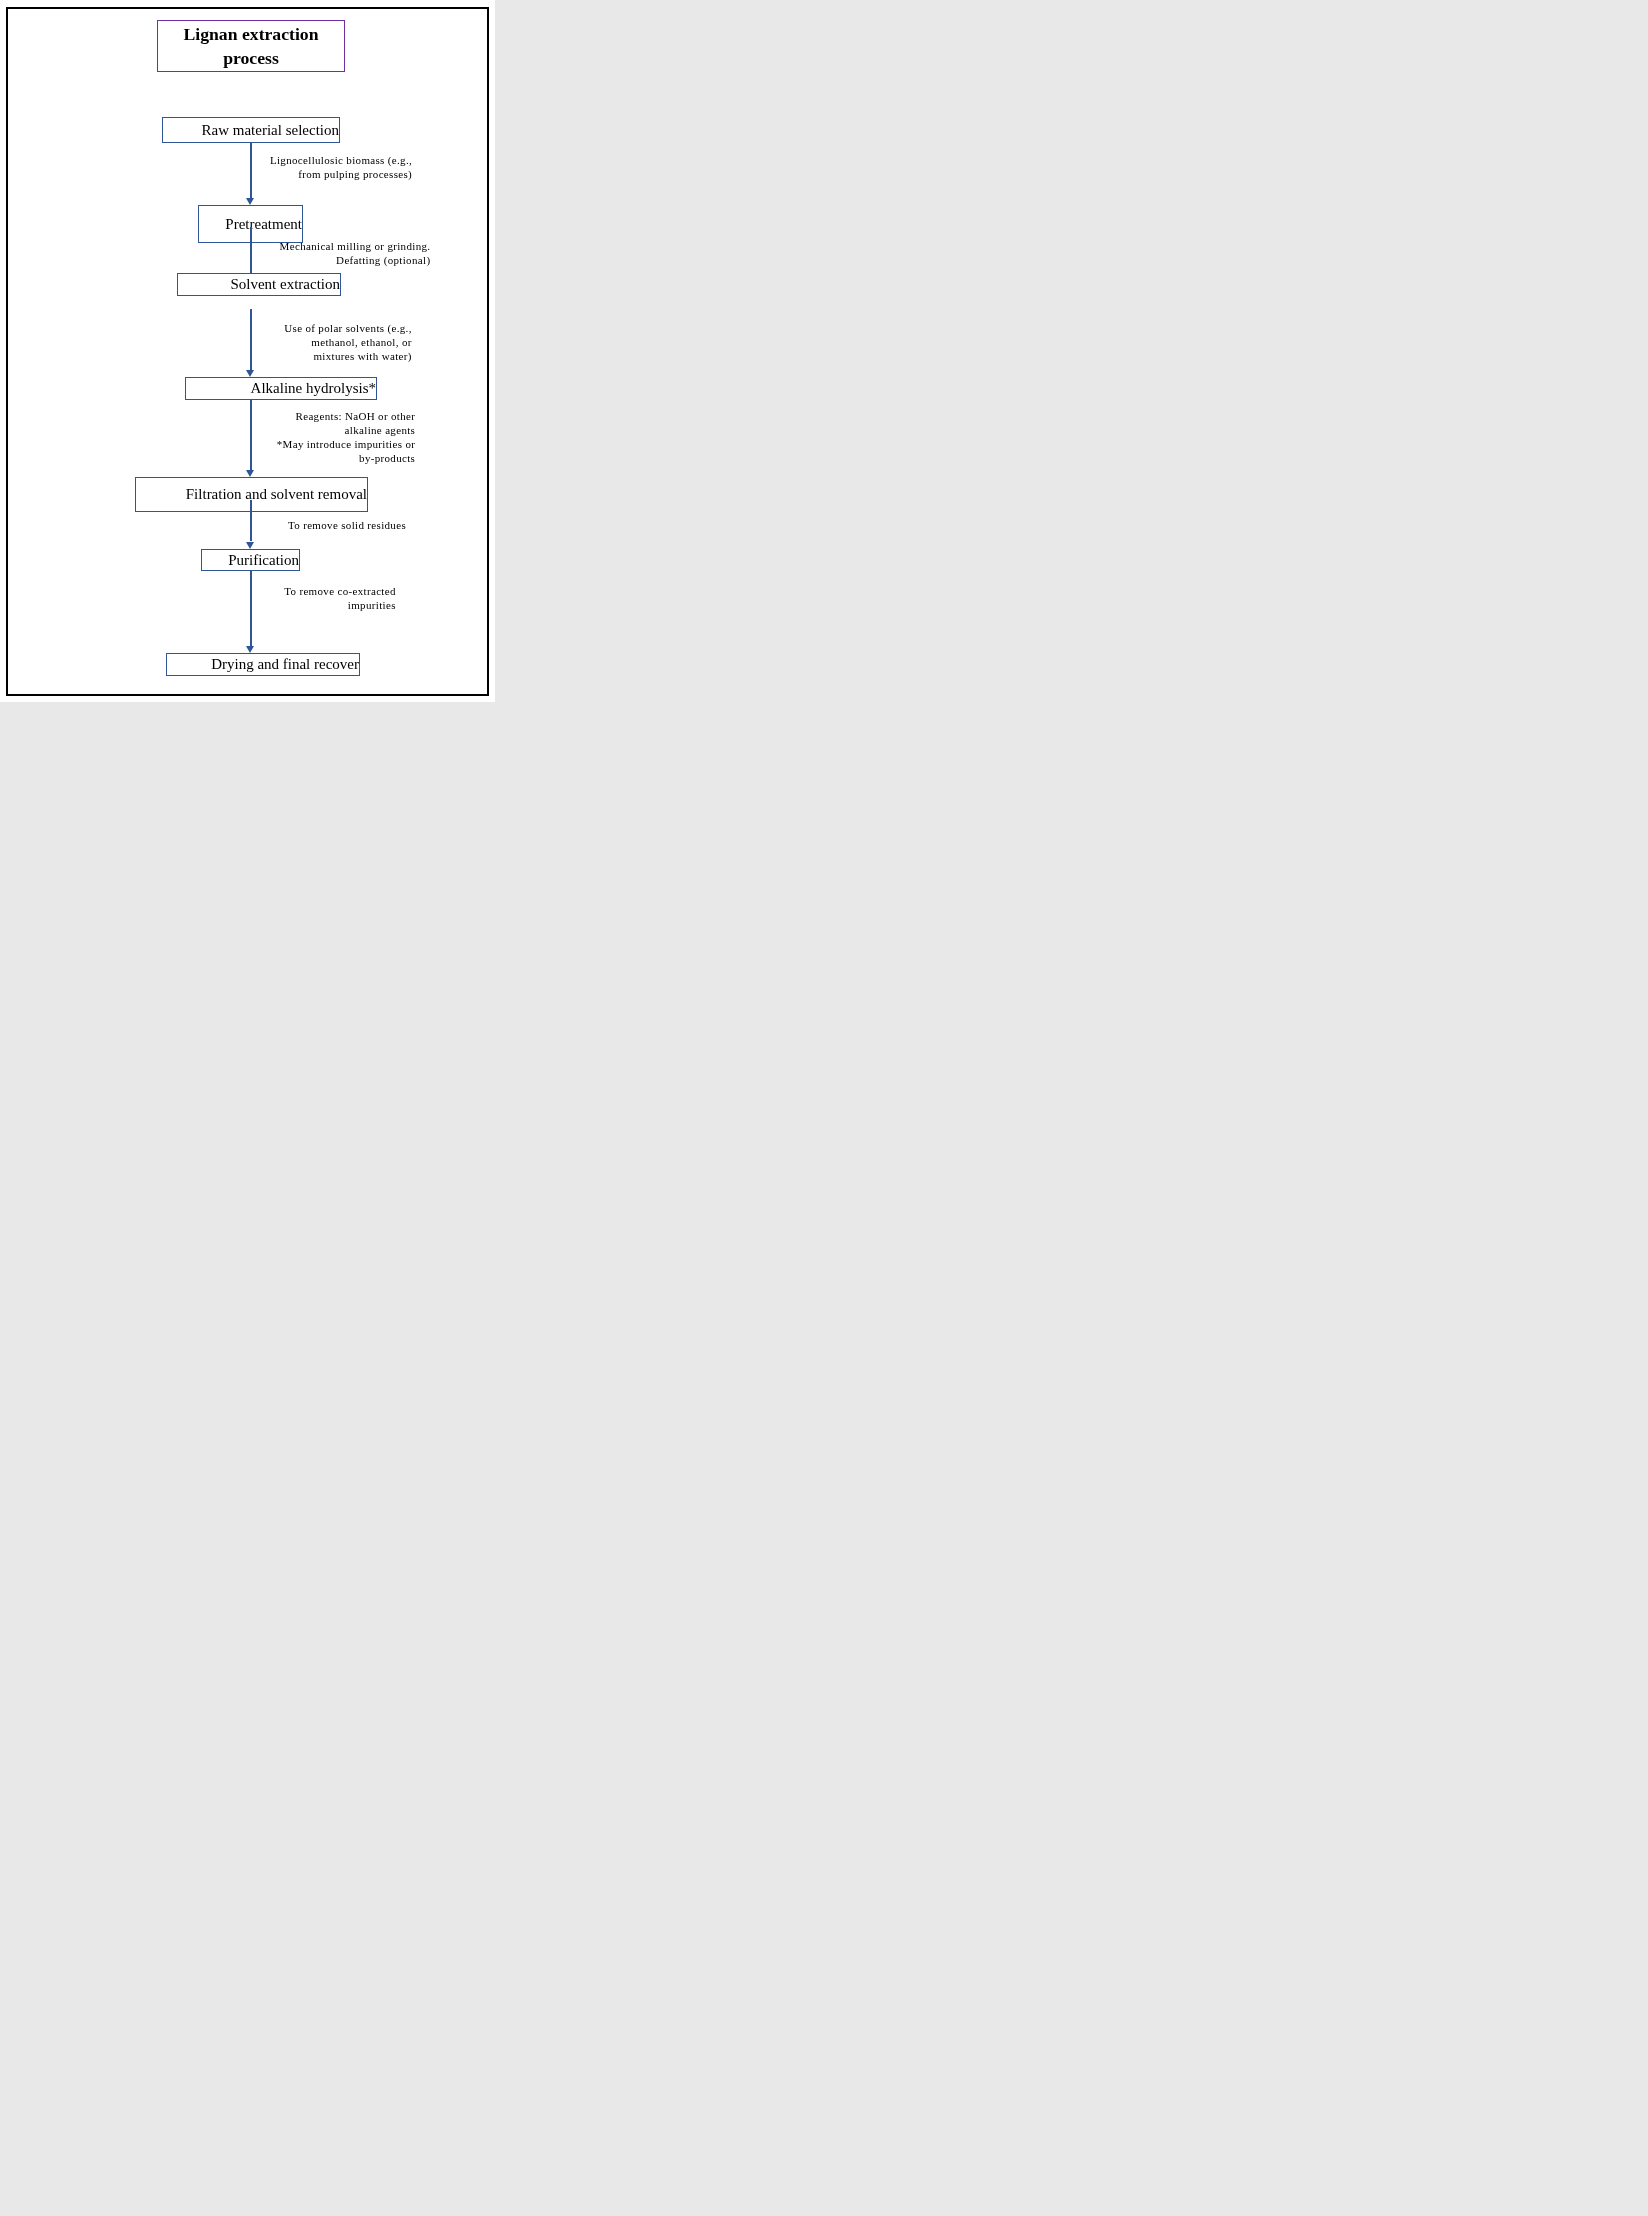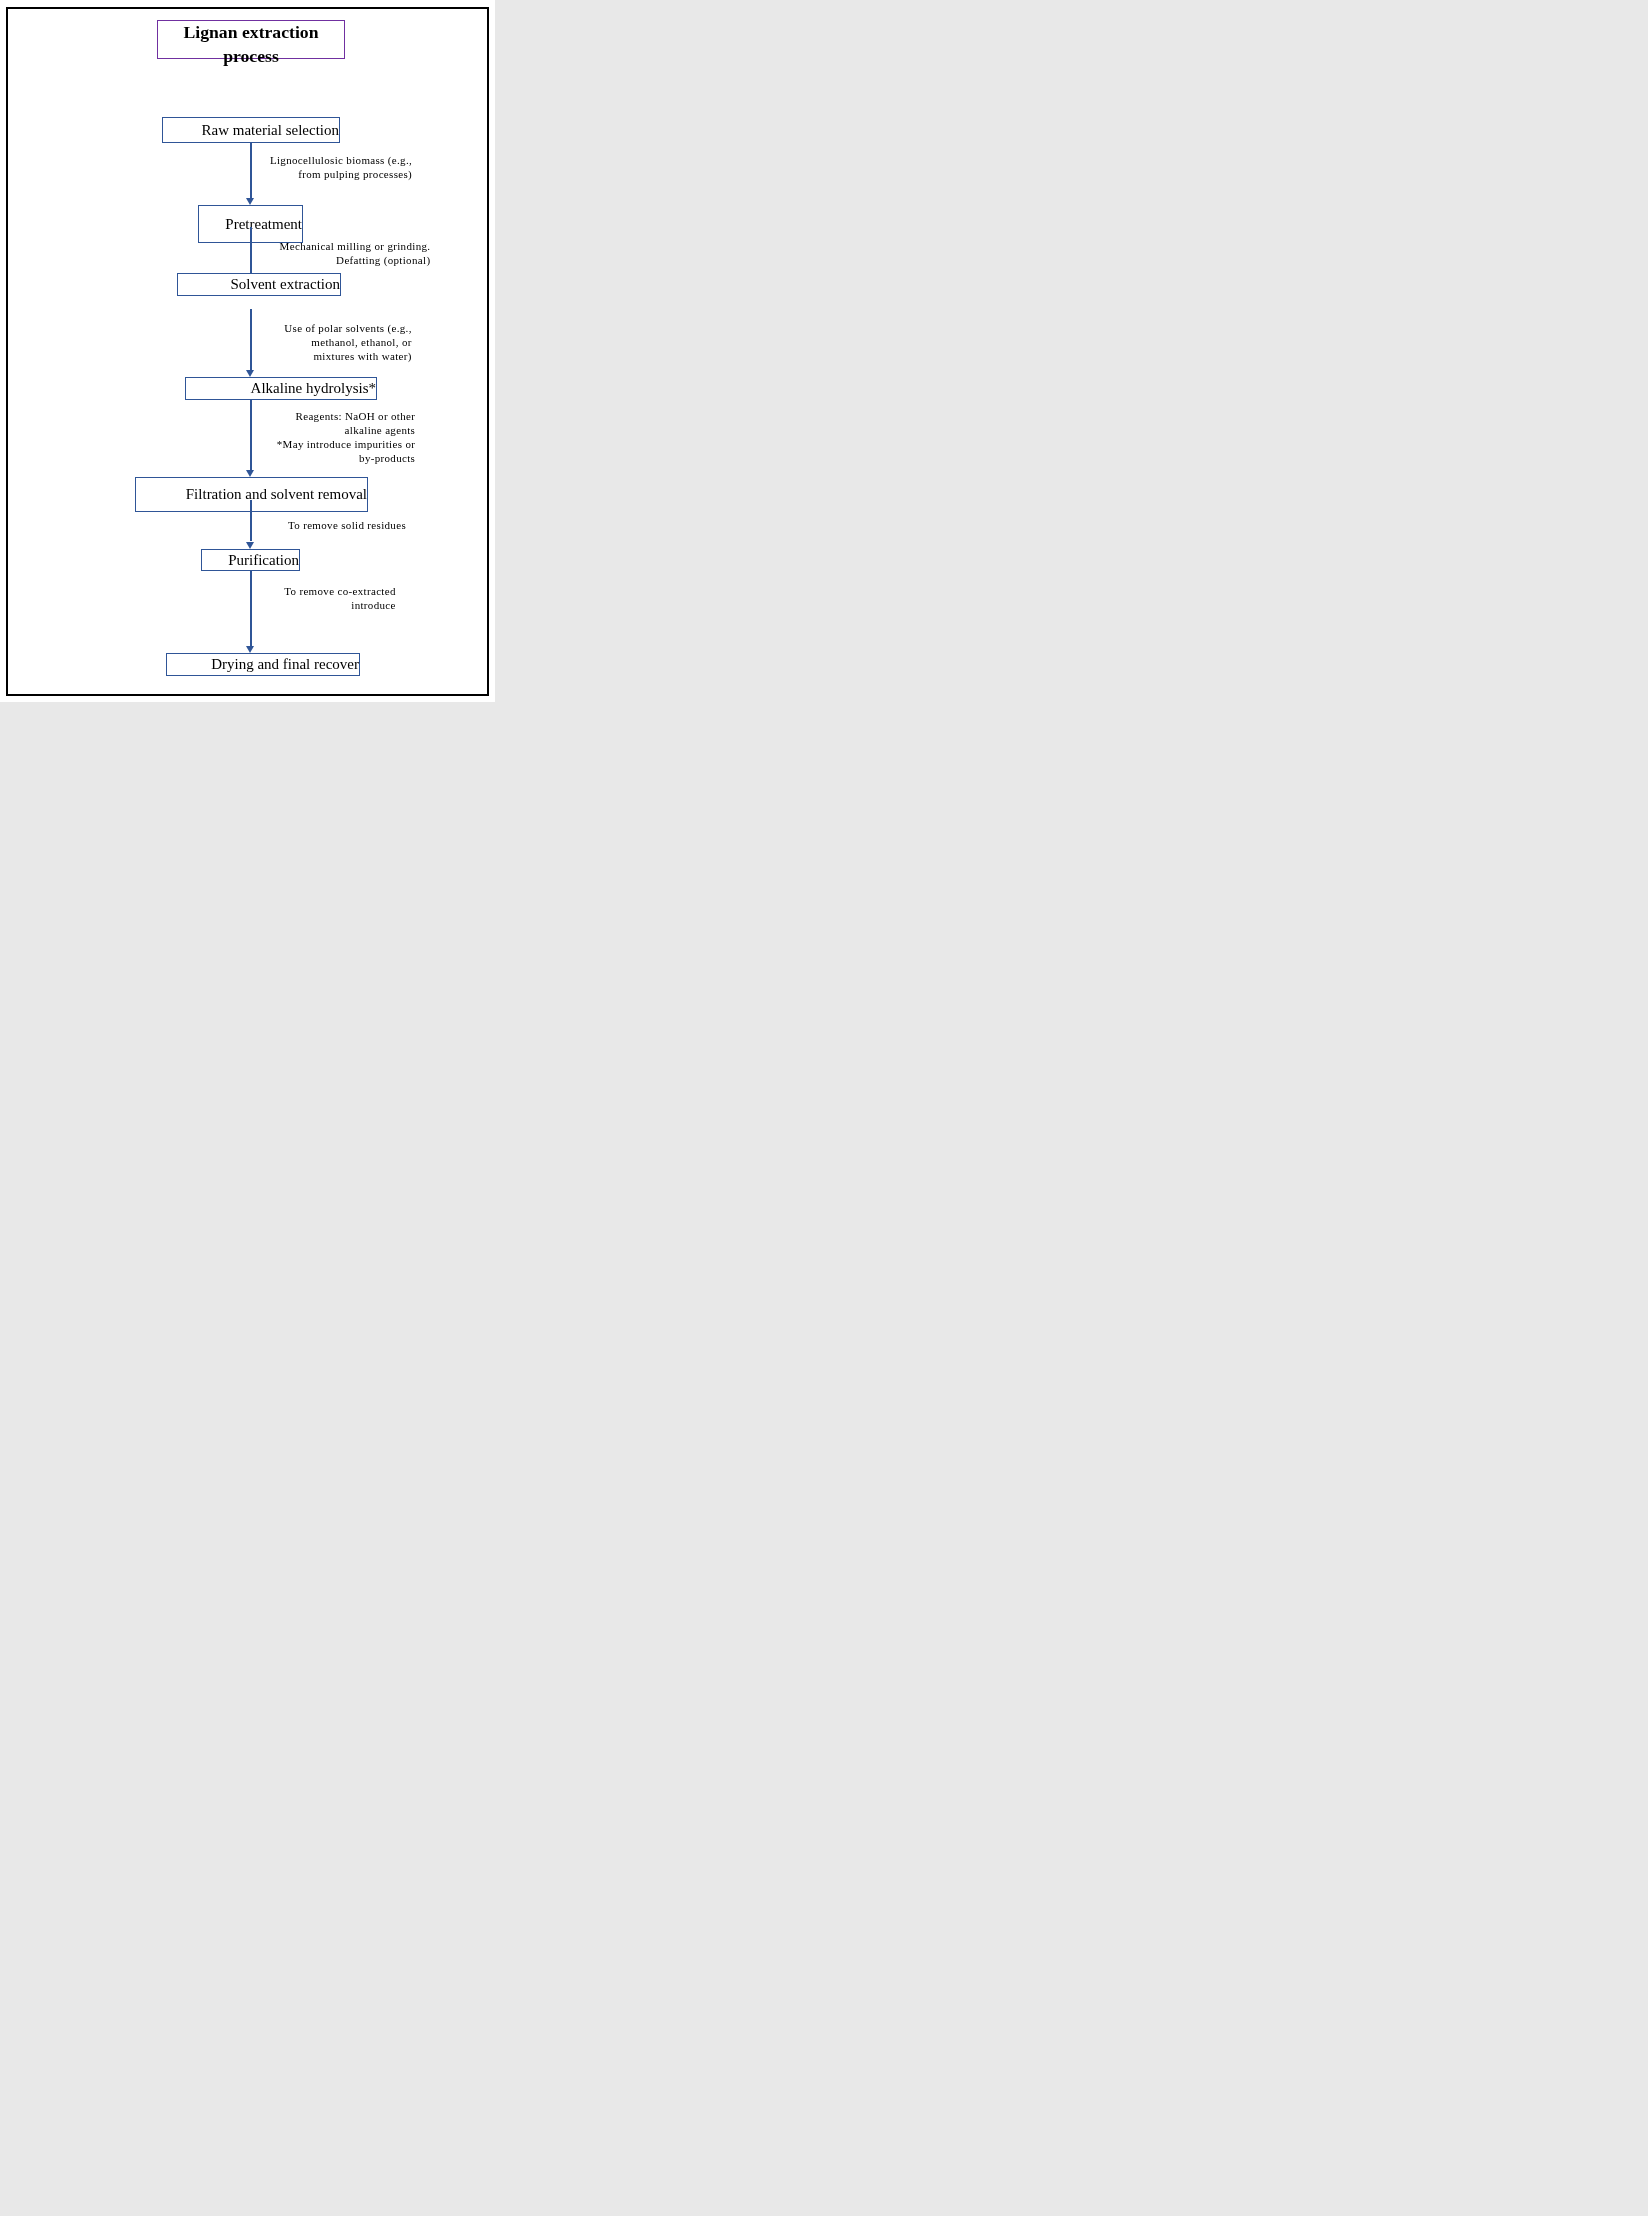--- a/index.html
+++ b/index.html
@@ -18,23 +18,23 @@
     background:var(--background);
     font-family:"Liberation Serif","DejaVu Serif",serif;
     color:var(--text);
     overflow:hidden;
   }
   .frame{
     position:absolute;left:5.8px;top:6.6px;width:483px;height:689px;
     border:2.2px solid var(--frame);
   }
   .title-box{
-    position:absolute;left:157px;top:20px;width:188px;height:39px;
+    position:absolute;left:157px;top:20px;width:188px;height:52px;
     border:1.8px solid var(--title-border);
-    display:flex;align-items:flex-start;justify-content:center;
+    display:flex;align-items:flex-end;justify-content:center;
     text-align:center;
     font-size:17.7px;font-weight:bold;line-height:1.35;
     padding:0 6.2px;
   }
   .step{
     position:absolute;
     border:1.3px solid var(--box-border);
     display:flex;align-items:center;justify-content:flex-end;
     font-size:15px;line-height:1;
     text-align:center;white-space:nowrap;
@@ -128,19 +128,19 @@
   <div class="line l5"></div>
   <div class="head h5"></div>
   <div class="ann a5">To remove solid residues</div>
 
   <div class="step s6">
     <span>Purification</span>
   </div>
   <div class="line l6"></div>
   <div class="head h6"></div>
   <div class="ann a6">To remove co-extracted
-introduce</div>
+impurities</div>
 
   <div class="step s7">
     <span>Drying and final recover</span>
   </div>
 </div>
 
 
 </body></html>

